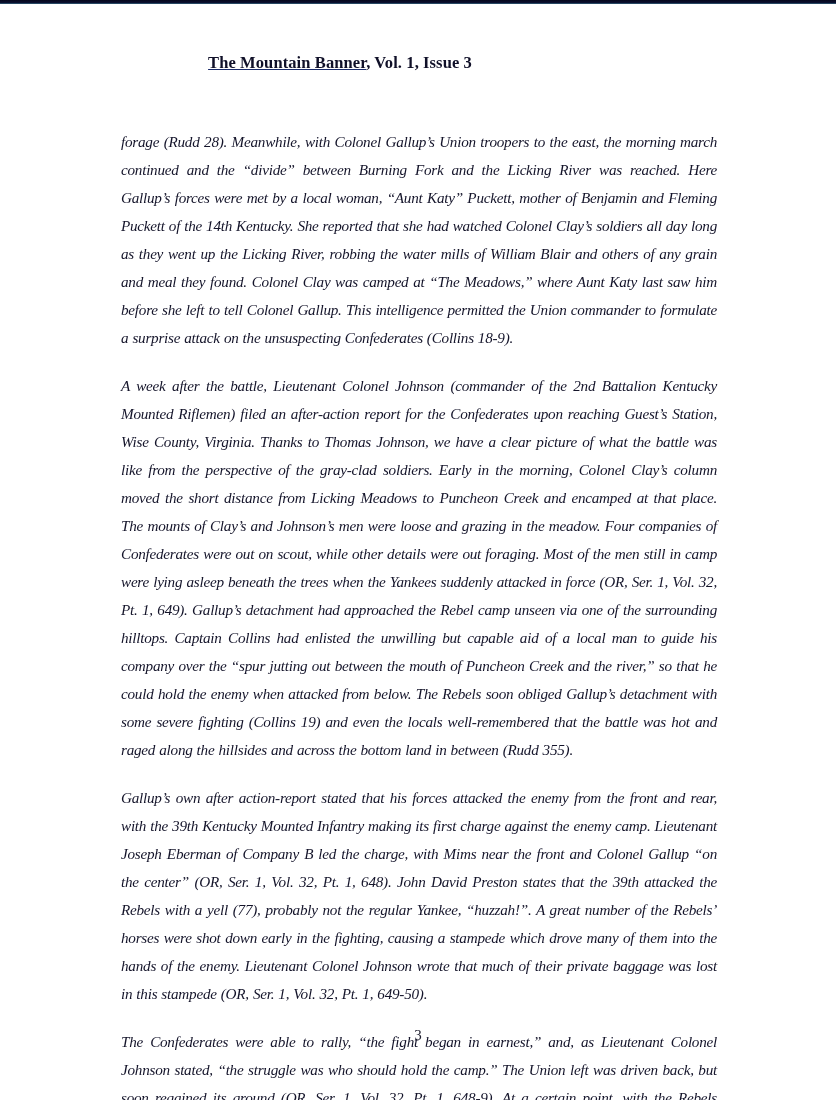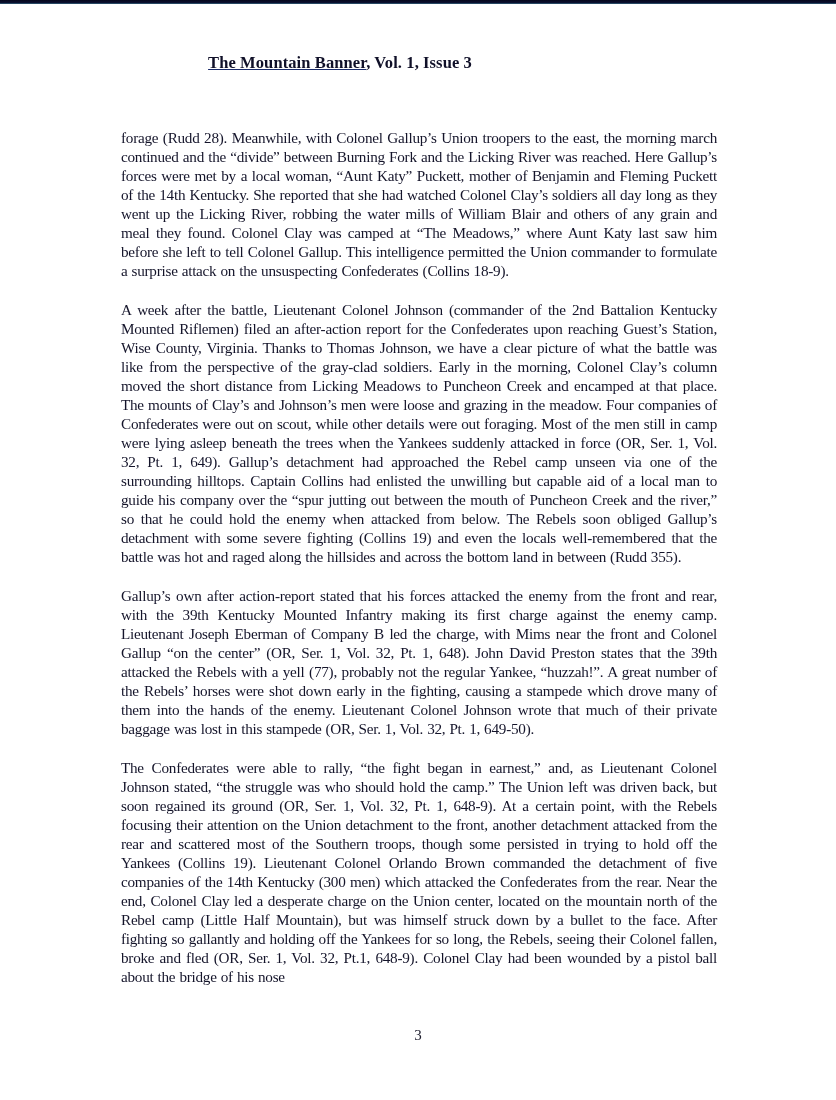--- a/index.html
+++ b/index.html
@@ -39,24 +39,25 @@
     }
     .article {
       position: absolute;
       top: 128px;
       left: 121px;
       width: 596px;
     }
     .para {
       margin: 0 0 20px 0;
       font-size: 15.2px;
-      line-height: 19px;
+      line-height: 28px;
       text-align: justify;
       letter-spacing: -0.25px;
       word-spacing: 0.5px;
+      font-style: italic;
     }
     .page-number {
       position: absolute;
       top: 1027px;
       left: 0;
       width: 836px;
       text-align: center;
       font-size: 15px;
       color: #202030;
     }

